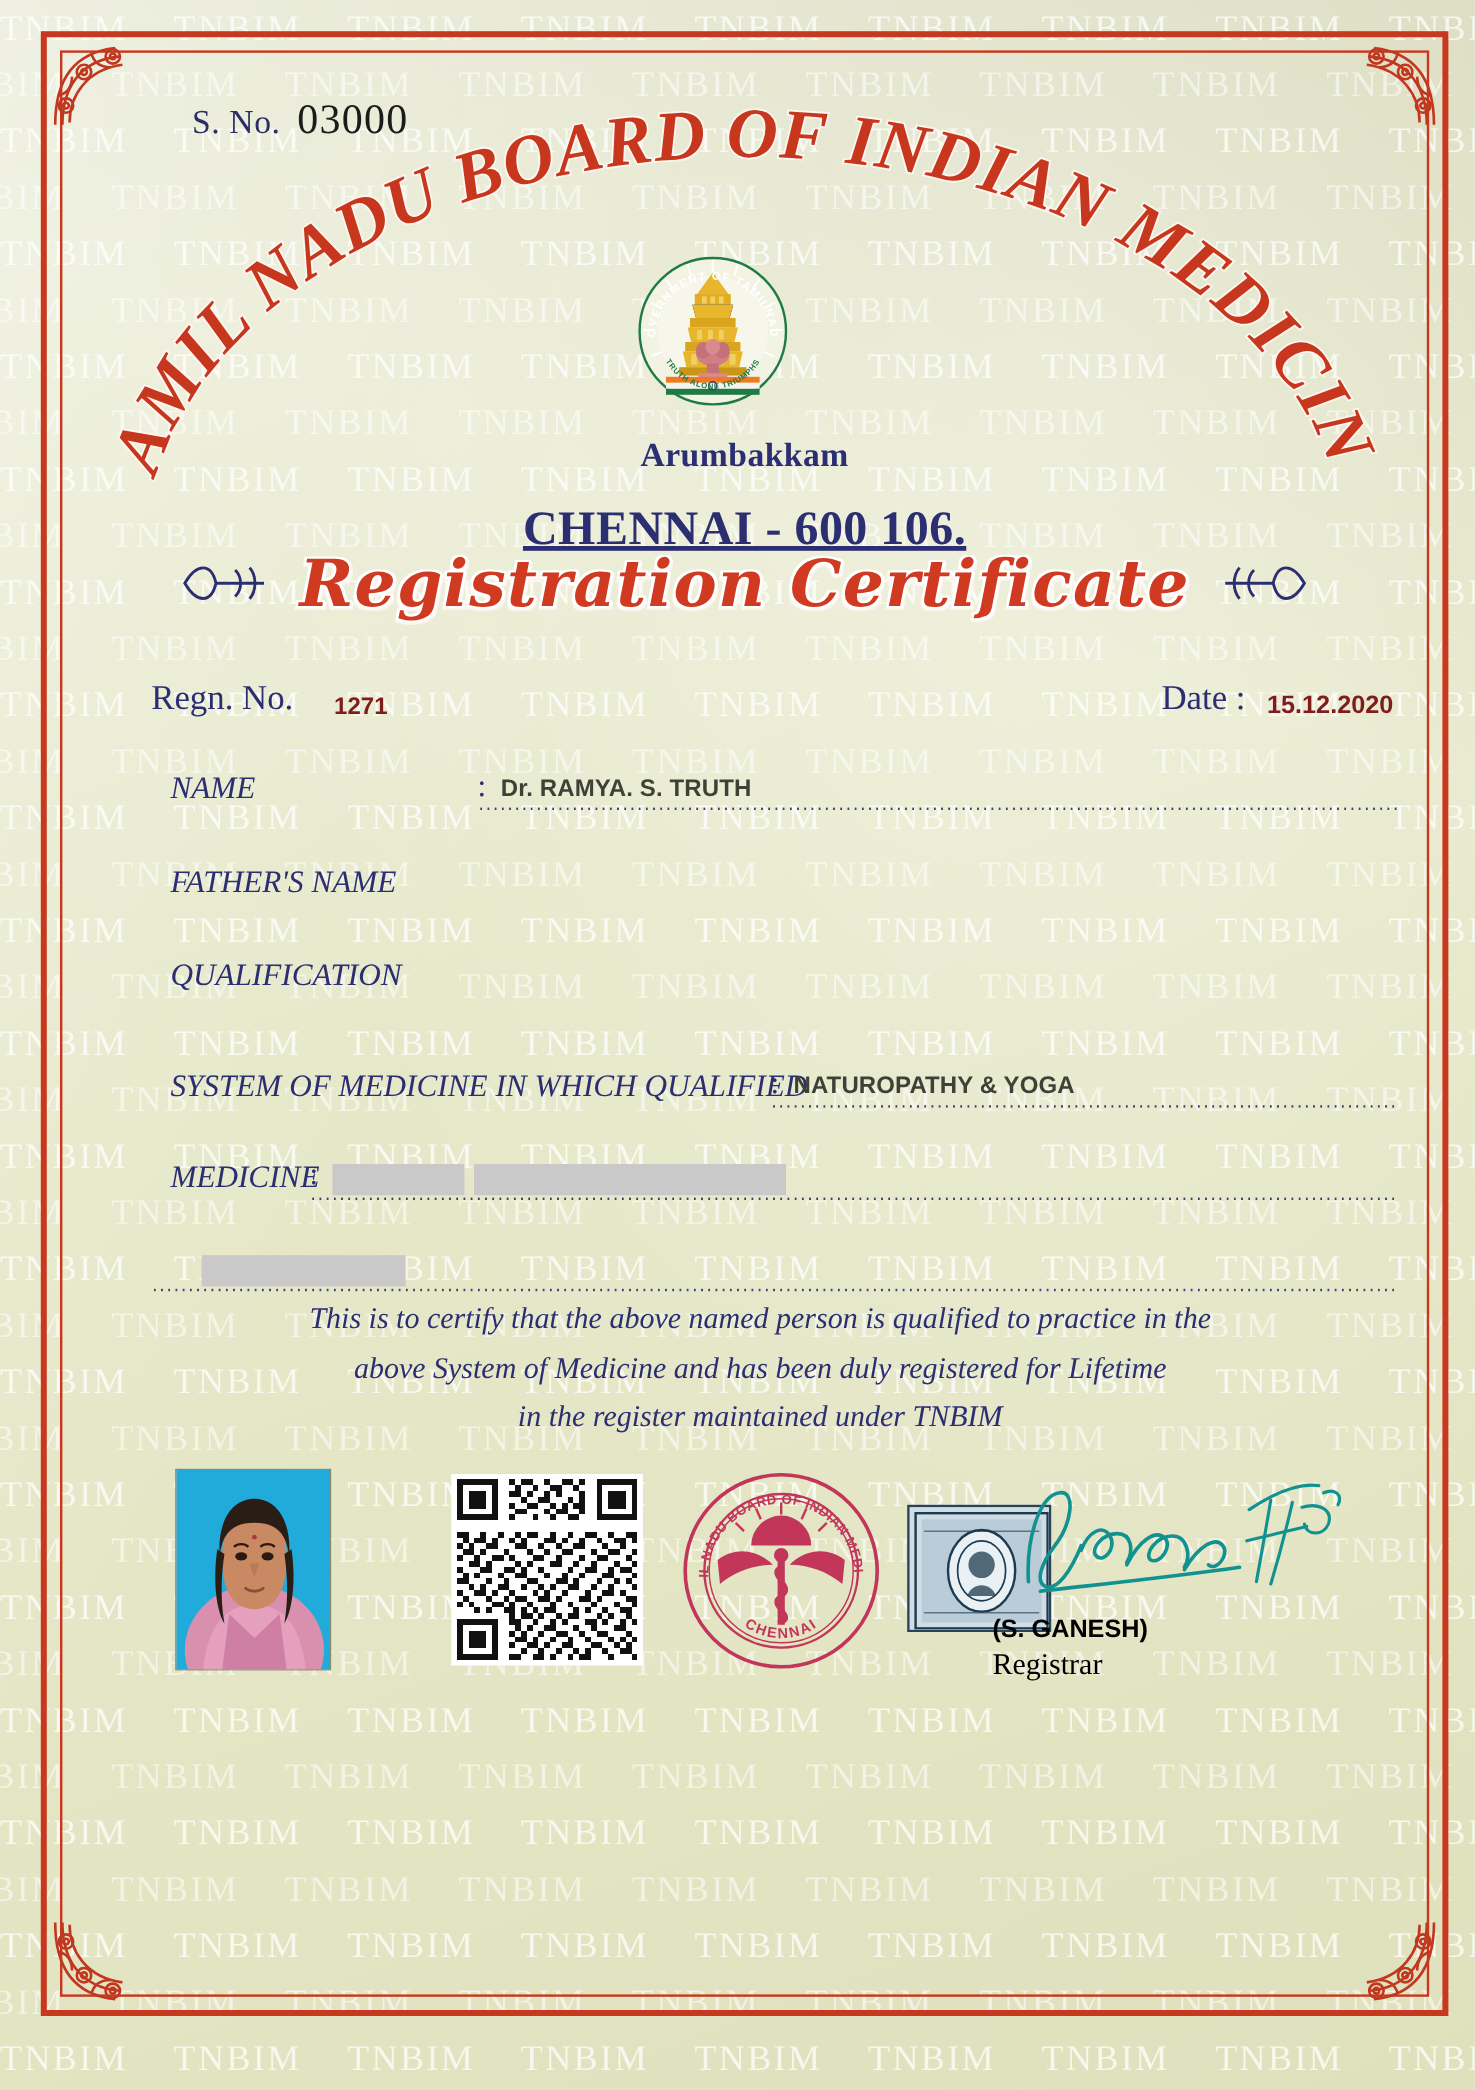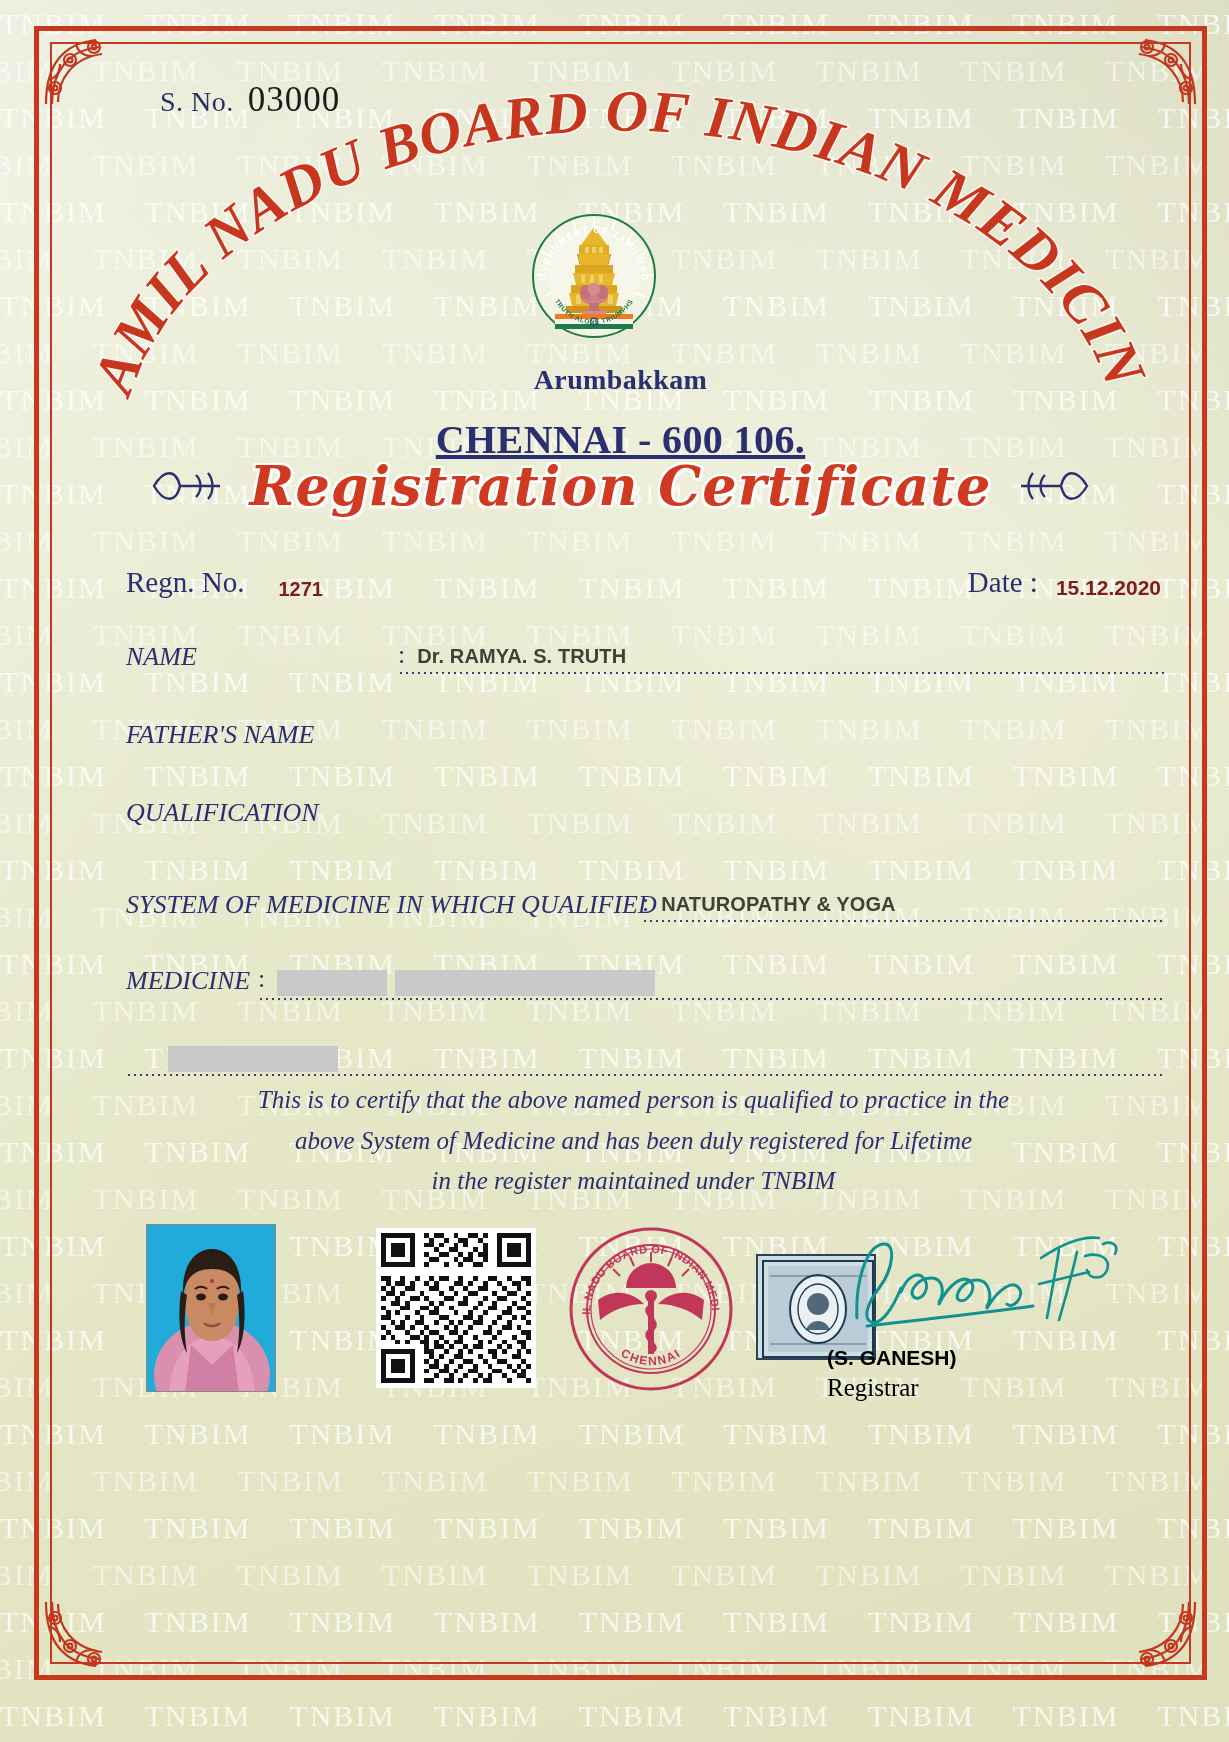--- a/index.html
+++ b/index.html
@@ -118,21 +118,21 @@
   }
   #regn-row .regn-val { margin-left:34px; position:relative; top:4px; }
   #regn-row .spacer { flex:1; }
   #regn-row .date-val { margin-left:18px; position:relative; top:3px; font-size:21px; }
 
   
   #fields { position:absolute; top:598px; left:76px; right:26px; }
   .frow { position:relative; display:flex; align-items:flex-start; margin-bottom:26px; }
   .frow .fl {
     color:#2b2f72; font-size:26px; font-style:italic;
-    white-space:nowrap; padding-top:2px;
+    white-space:nowrap; padding-top:2px;margin-left:16px;
   }
   .frow .colon { color:#2b2f72; font-size:26px; padding:0 8px 0 0; }
   .frow .fv {
     font-family:"Liberation Sans", sans-serif;
     font-weight:bold; color:#3c4236; font-size:20px;
     line-height:1.28; letter-spacing:.1px;
   }
   .dotline {
     position:absolute; left:0; right:0; bottom:-4px; height:2px;
     background-image:radial-gradient(circle, #3a3f6b 0.9px, rgba(0,0,0,0) 1.1px);

